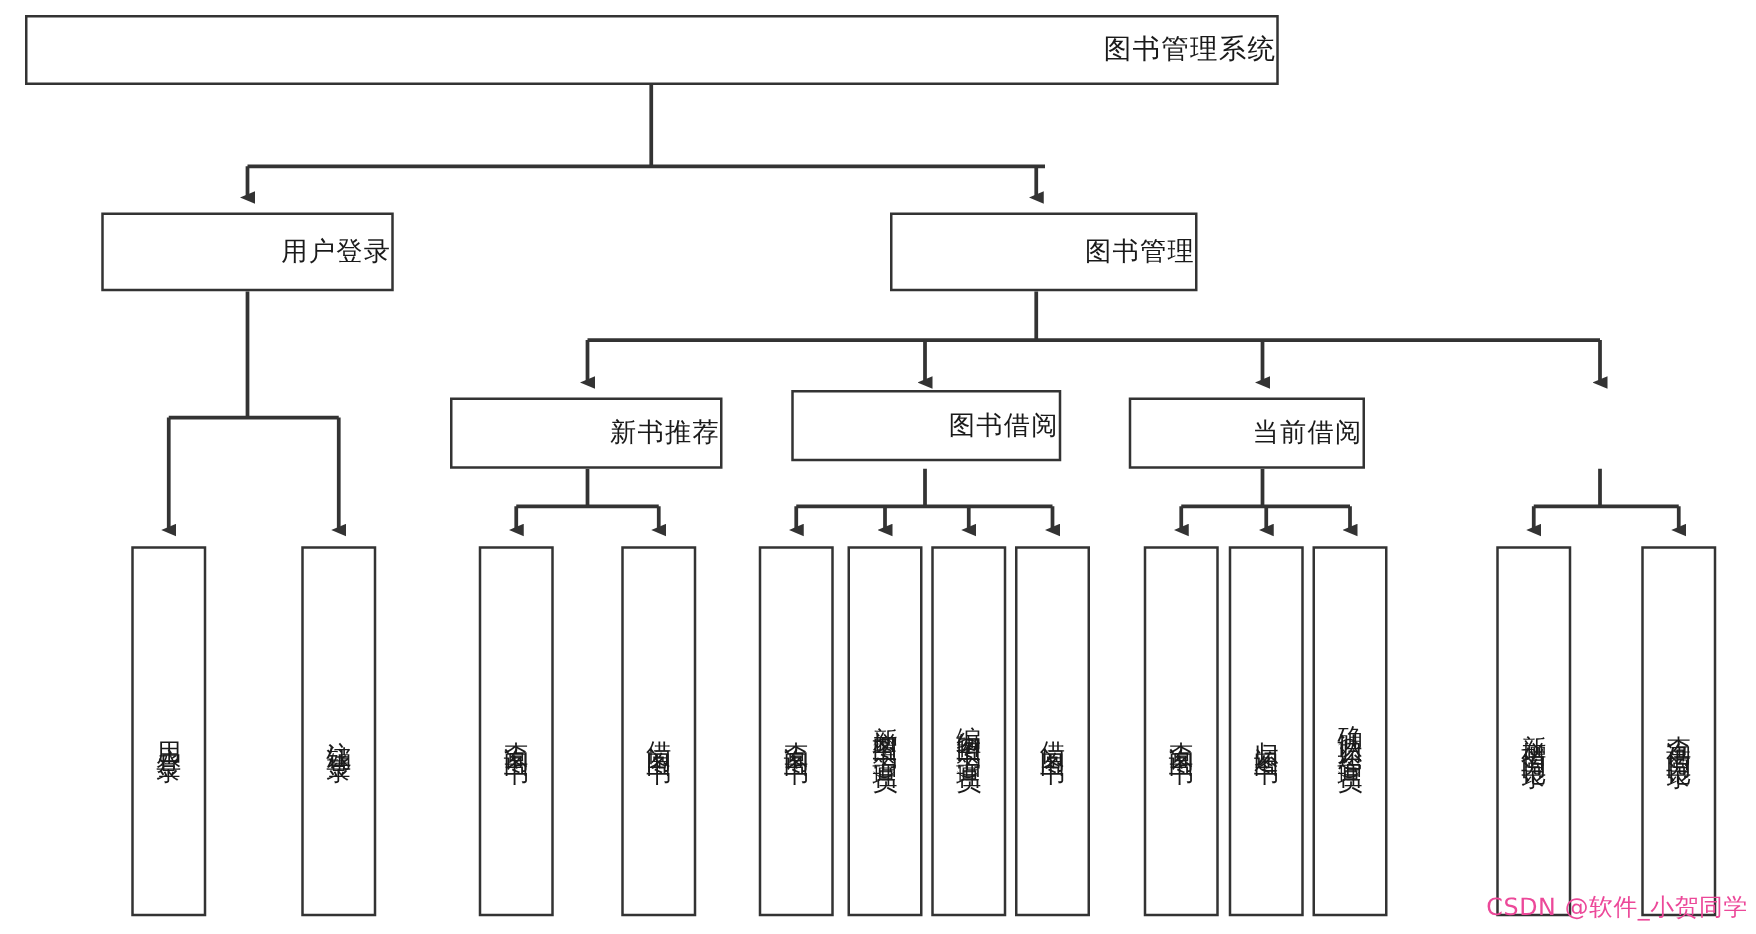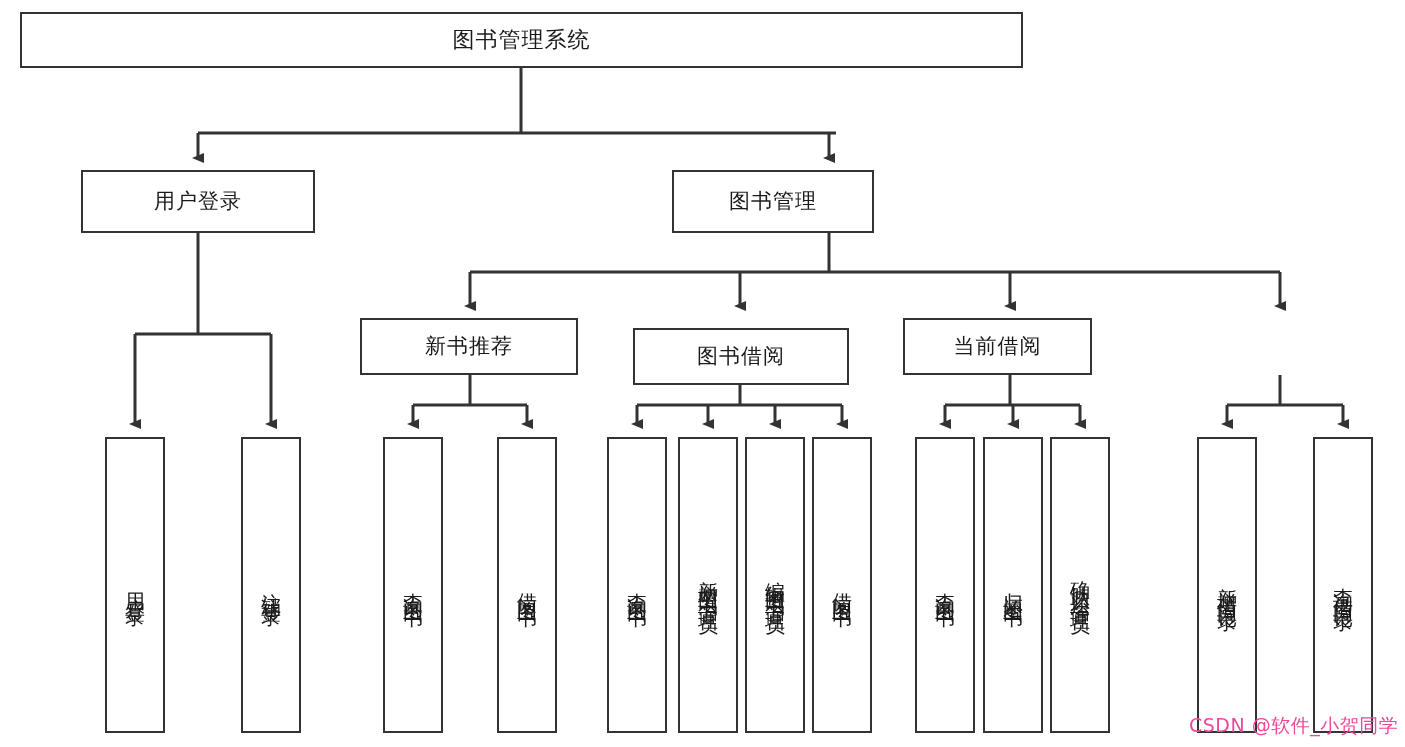--- a/index.html
+++ b/index.html
@@ -26,21 +26,21 @@
     height: 747px;
     pointer-events: none;
   }
   .node {
     position: absolute;
     box-sizing: border-box;
     background: #ffffff;
     border: 2.5px solid #333333;
     display: flex;
     align-items: center;
-    justify-content: center;
+    justify-content: flex-end;
     color: #1a1a1a;
     z-index: 2;
   }
   .node.h {
     font-size: 21px;
     letter-spacing: 1px;
     line-height: 1.2;
     text-align: center;
   }
   .node.root {
@@ -128,29 +128,29 @@
   </svg>
 
   <div class="node h root" style="left:20px; top:12px; width:1003px; height:56px;">
     <span>图书管理系统</span>
   </div>
 
   <div class="node h" style="left:81px; top:170px; width:234px; height:63px;">
     <span>用户登录</span>
   </div>
 
-  <div class="node h" style="left:672px; top:170px; width:202px; height:63px;">
+  <div class="node h" style="left:712px; top:170px; width:246px; height:63px;">
     <span>图书管理</span>
   </div>
 
   <div class="node h" style="left:360px; top:318px; width:218px; height:57px;">
     <span>新书推荐</span>
   </div>
 
-  <div class="node h" style="left:633px; top:328px; width:216px; height:57px;">
+  <div class="node h" style="left:633px; top:312px; width:216px; height:57px;">
     <span>图书借阅</span>
   </div>
 
   <div class="node h" style="left:903px; top:318px; width:189px; height:57px;">
     <span>当前借阅</span>
   </div>
 
 
   <div class="node v" style="left:105px; top:437px; width:60px; height:296px;">
     <span>用户登录</span>

